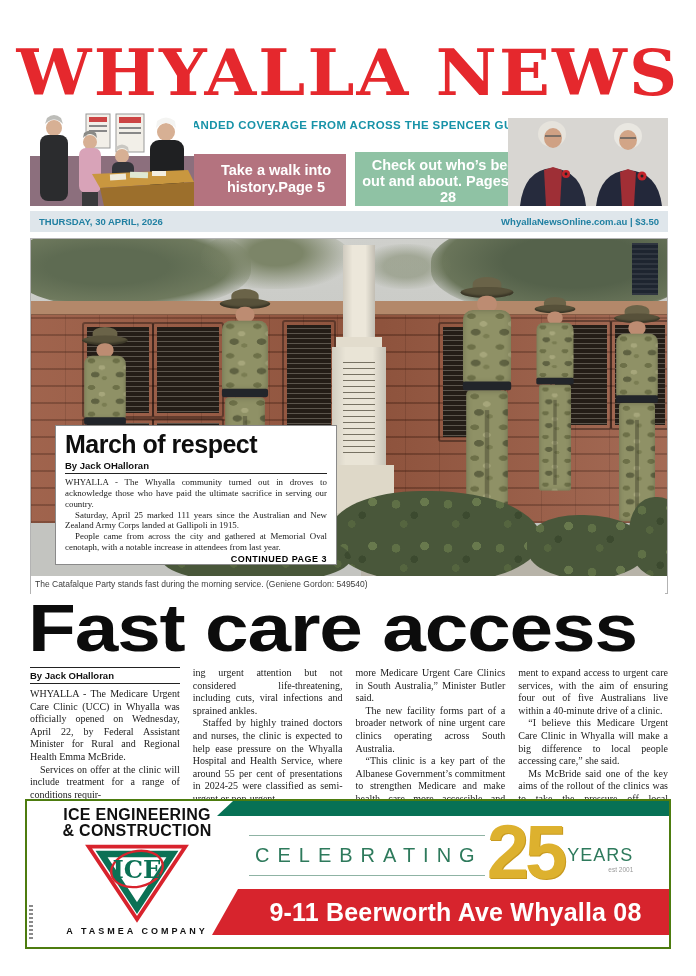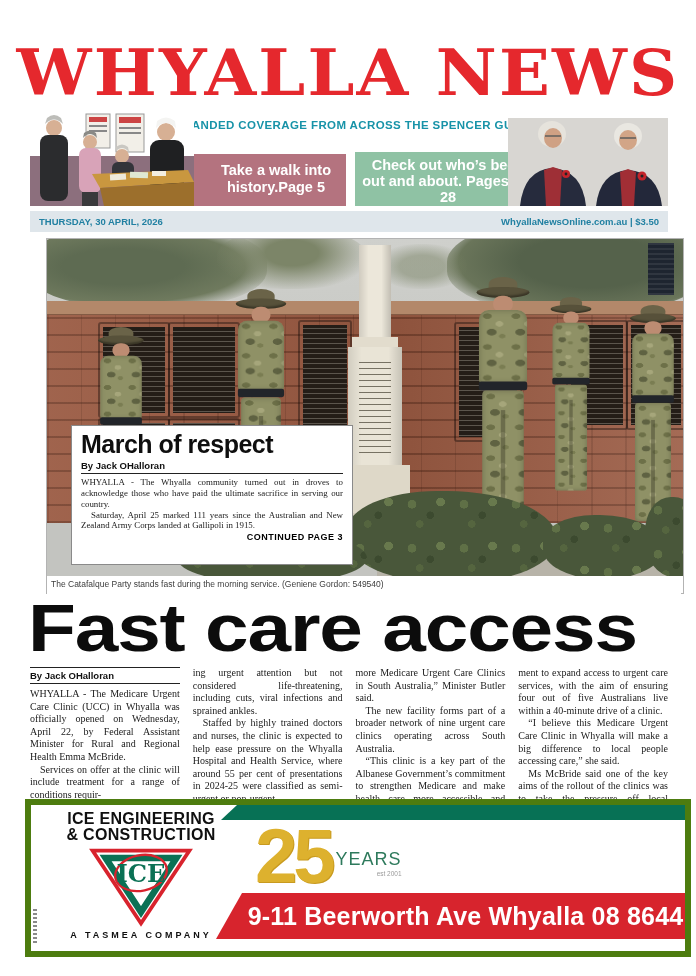--- a/index.html
+++ b/index.html
@@ -23,21 +23,21 @@
     font-family:"Liberation Sans",sans-serif;font-weight:bold;font-size:14.5px;line-height:1.12;}
   .promo-photo{overflow:hidden;}
 
   
   .datebar{left:30px;top:211px;width:638px;height:21px;background:#dfe6eb;
     font-family:"Liberation Sans",sans-serif;font-weight:bold;font-size:9.5px;color:#2180a2;}
   .datebar .d-left{position:absolute;left:9px;top:0;line-height:21px;}
   .datebar .d-right{position:absolute;right:9px;top:0;line-height:21px;text-align:right;}
 
   
-  .photo-box{left:30px;top:238px;width:636px;height:354px;border:1px solid #b3b3b3;background:#fff;margin-left:16px;}
+  .photo-box{left:30px;top:238px;width:636px;height:354px;border:1px solid #b3b3b3;background:#fff;}
   .photo{position:absolute;left:0;top:0;width:636px;height:337px;overflow:hidden;
     background:linear-gradient(#cfd0cc,#c3c4c0 60%);}
   .tree{position:absolute;border-radius:45%;}
   .wall{position:absolute;left:0;top:62px;width:636px;height:222px;
     background-color:#9a5a42;
     background-image:
       linear-gradient(90deg, rgba(255,255,255,.06), rgba(0,0,0,.08) 55%, rgba(255,255,255,.10)),
       repeating-linear-gradient(0deg, rgba(60,25,12,.35) 0 1.5px, transparent 1.5px 17px),
       repeating-linear-gradient(90deg, rgba(60,25,12,.18) 0 1.5px, transparent 1.5px 34px);}
   .wall-cap{position:absolute;left:0;top:62px;width:636px;height:13px;background:#b3886a;
@@ -116,21 +116,21 @@
   .article{left:30px;top:667px;width:638px;height:141px;display:flex;gap:13px;overflow:hidden;}
   .col{width:150px;}
   .story-byline{font-family:"Liberation Sans",sans-serif;font-weight:bold;font-size:9.5px;color:#111;
     border-top:1px solid #222;border-bottom:1.5px solid #222;padding:2px 0;margin-bottom:4px;}
   .col p{margin:0;font-size:10px;line-height:1.26;text-align:justify;color:#1a1a1a;text-indent:10px;}
   .col p.noindent{text-indent:0;}
   .story-continued{font-family:"Liberation Sans",sans-serif;font-weight:bold;font-size:9px;
     text-align:right;letter-spacing:.5px;margin-top:3px;}
 
   
-  .ad-box{left:25px;top:799px;width:642px;height:146px;border:6px solid #4d7c0f;background:#fff;padding-left:12px;}
+  .ad-box{left:25px;top:799px;width:642px;height:146px;border:2px solid #4d7c0f;background:#fff;}
   .ad-greenbar{position:absolute;left:190px;right:0;top:0;height:15px;background:#077155;
     clip-path:polygon(16px 0, 100% 0, 100% 100%, 0 100%);}
   .ad-company{position:absolute;left:10px;top:6px;width:200px;text-align:center;
     font-family:"Liberation Sans",sans-serif;font-weight:bold;color:#101010;}
   .ad-company .c1,.ad-company .c2{font-size:16px;line-height:16px;letter-spacing:.3px;}
   .ad-tasmea{font-size:9px;letter-spacing:3px;margin-top:3px;}
   .celebrate{position:absolute;left:222px;top:20px;width:412px;display:flex;align-items:flex-start;}
   .celebrating-word{font-family:"Liberation Sans",sans-serif;color:#2e7a5c;font-size:20px;
     letter-spacing:8px;border-top:1px solid #8fb3a4;border-bottom:1px solid #8fb3a4;
     padding:8px 2px 8px 6px;margin-top:14px;white-space:nowrap;}
@@ -301,20 +301,21 @@
       <div class="bush" style="left:496px;top:276px;width:120px;height:64px;z-index:4;"></div>
       <div class="bush" style="left:598px;top:258px;width:60px;height:80px;z-index:4;"></div>
       <div class="bush" style="left:130px;top:292px;width:190px;height:52px;z-index:4;"></div>
       <div class="path-strip" style="z-index:3;"></div>
 
       <div class="lead-box">
         <div class="lead-headline">March of respect</div>
         <div class="lead-byline">By Jack OHalloran</div>
         <p>WHYALLA - The Whyalla community turned out in droves to acknowledge those who have paid the ultimate sacrifice in serving our country.</p>
         <p class="ind">Saturday, April 25 marked 111 years since the Australian and New Zealand Army Corps landed at Gallipoli in 1915.</p>
+        <p class="ind">People came from across the city and gathered at Memorial Oval cenotaph, with a notable increase in attendees from last year.</p>
         <div class="lead-continued">CONTINUED PAGE 3</div>
       </div>
     </div>
     <div class="caption">The Catafalque Party stands fast during the morning service. (Geniene Gordon: 549540)</div>
   </div>
 
   <div class="abs big-headline">Fast care access</div>
 
   <div class="abs article">
     <div class="col">
@@ -348,20 +349,21 @@
       <div class="c2">&amp; CONSTRUCTION</div>
       <svg width="112" height="82" viewBox="0 0 120 88" style="margin:2px auto 0 auto;display:block;">
         <polygon points="8,6 112,6 60,84" fill="#ffffff" stroke="#d8232d" stroke-width="4"></polygon>
         <polygon points="22,14 98,14 60,72" fill="#ffffff" stroke="#0b7155" stroke-width="7"></polygon>
         <ellipse cx="60" cy="30" rx="28" ry="19" fill="none" stroke="#d8232d" stroke-width="2.5" transform="rotate(-12 60 30)"></ellipse>
         <text x="60" y="40" text-anchor="middle" font-size="26" font-weight="bold" fill="#0b7155">ICE</text>
       </svg>
       <div class="ad-tasmea">A TASMEA COMPANY</div>
     </div>
     <div class="celebrate">
+      <div class="celebrating-word">CELEBRATING</div>
       <div class="num25">25</div>
       <div class="years-wrap">
         <div class="years-word">YEARS</div>
         <div class="est-word">est 2001</div>
       </div>
     </div>
     <div class="ad-redbar">
       <div class="ad-address">9-11 Beerworth Ave Whyalla 08 8644 2333</div>
     </div>
     <div class="ad-code"></div>

